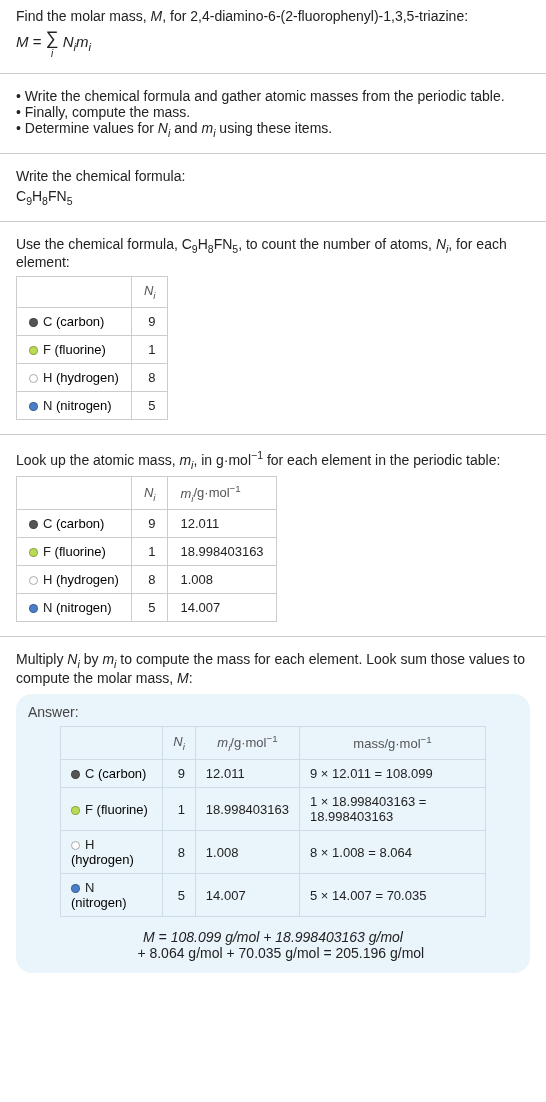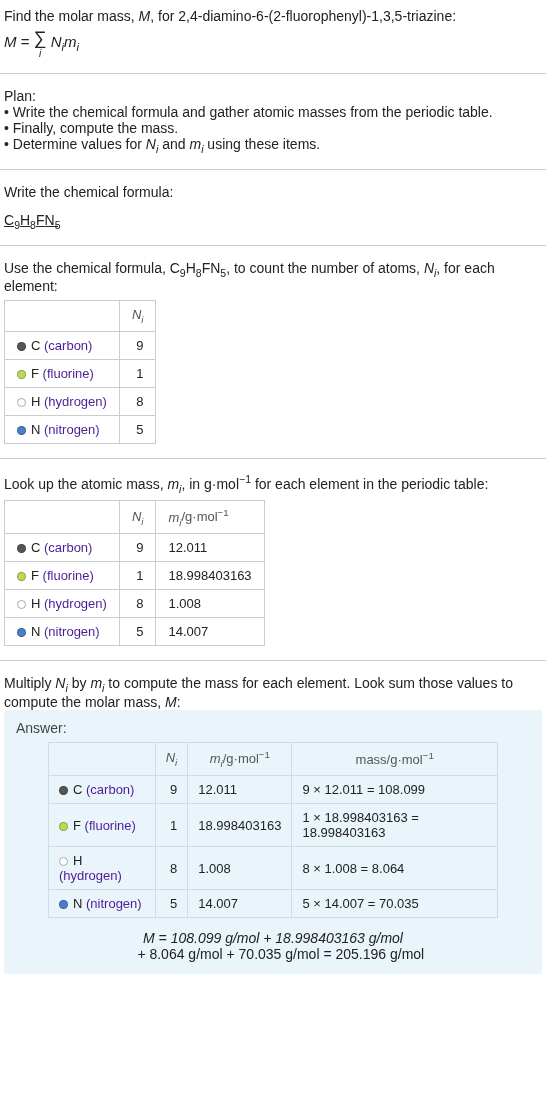--- a/index.html
+++ b/index.html
@@ -4,21 +4,21 @@
 <style>
 * { box-sizing: border-box; margin: 0; padding: 0; }
 body {
   font-family: Arial, Helvetica, sans-serif;
   font-size: 14px;
   color: #222;
   background: #fff;
   width: 546px;
   padding: 0;
 }
-.section { padding: 8px 4px; }
+.section { padding: 8px 16px; }
 .hr { border-top: 1px solid #ccc; margin: 6px 0; }
 .ital { font-style: italic; }
 .formula { font-size: 15px; }
 sub { font-size: 0.75em; vertical-align: sub; }
 sup { font-size: 0.75em; vertical-align: super; }
 .big-sigma {
   display: inline-block;
   position: relative;
   text-align: center;
   vertical-align: middle;
@@ -42,26 +42,26 @@
   width: 9px; height: 9px;
   border-radius: 50%;
   margin-right: 5px;
   vertical-align: middle;
   border: 1px solid rgba(0,0,0,0.25);
 }
 .dot-c { background:#555; }
 .dot-f { background:#bada55; }
 .dot-h { background:#fff; border:1px solid #aaa; }
 .dot-n { background:#4a7ec8; }
-.elem-name { color:#4c1d95; }
+.elem-name { color:#000000; }
 .answer-box {
   background:#eaf4fb;
-  border-radius:2px;
+  border-radius:16px;
   padding:10px 4px 12px 4px;
-  margin-top:0;
+  margin-top:8px;
 }
 .answer-title { padding:0 8px 6px 8px; color:#444; }
 .answer-inner { padding:0 40px; }
 table.ans {
   border-collapse: collapse;
   width: 100%;
 }
 table.ans th, table.ans td {
   border: 1px solid #d0dce5;
   padding: 6px 10px;
@@ -81,33 +81,32 @@
   </div>
   <div class="formula" style="margin-top:4px;">
     <span class="ital">M</span><span> = </span><span class="big-sigma"><span class="sigma">∑</span><span class="under">i</span></span>
     <span class="ital">N</span><sub class="ital">i</sub><span class="ital">m</span><sub class="ital">i</sub>
   </div>
 </div>
 
 <div class="hr"></div>
 
 <div class="section">
-  <div>Plan:</div>
   <div>• Write the chemical formula and gather atomic masses from the periodic table.</div>
   <div>• Finally, compute the mass.</div>
   <div>
     <span>• Determine values for </span><span class="ital"><span>N</span><sub>i</sub></span><span> and </span><span class="ital"><span>m</span><sub>i</sub></span><span> using these items.</span>
   </div>
 </div>
 
 <div class="hr"></div>
 
 <div class="section">
   <div>Write the chemical formula:</div>
-  <div style="margin-top:12px;text-decoration:underline;">
+  <div style="margin-top:4px;">
     <span>C</span><sub>9</sub><span>H</span><sub>8</sub><span>F</span><span>N</span><sub>5</sub>
   </div>
 </div>
 
 <div class="hr"></div>
 
 <div class="section">
   <div>
     <span>Use the chemical formula, </span><span><span>C</span><sub>9</sub><span>H</span><sub>8</sub><span>F</span><span>N</span><sub>5</sub></span><span>, to count the number of atoms, </span><span class="ital"><span>N</span><sub>i</sub></span><span>, for each element:</span>
   </div>

